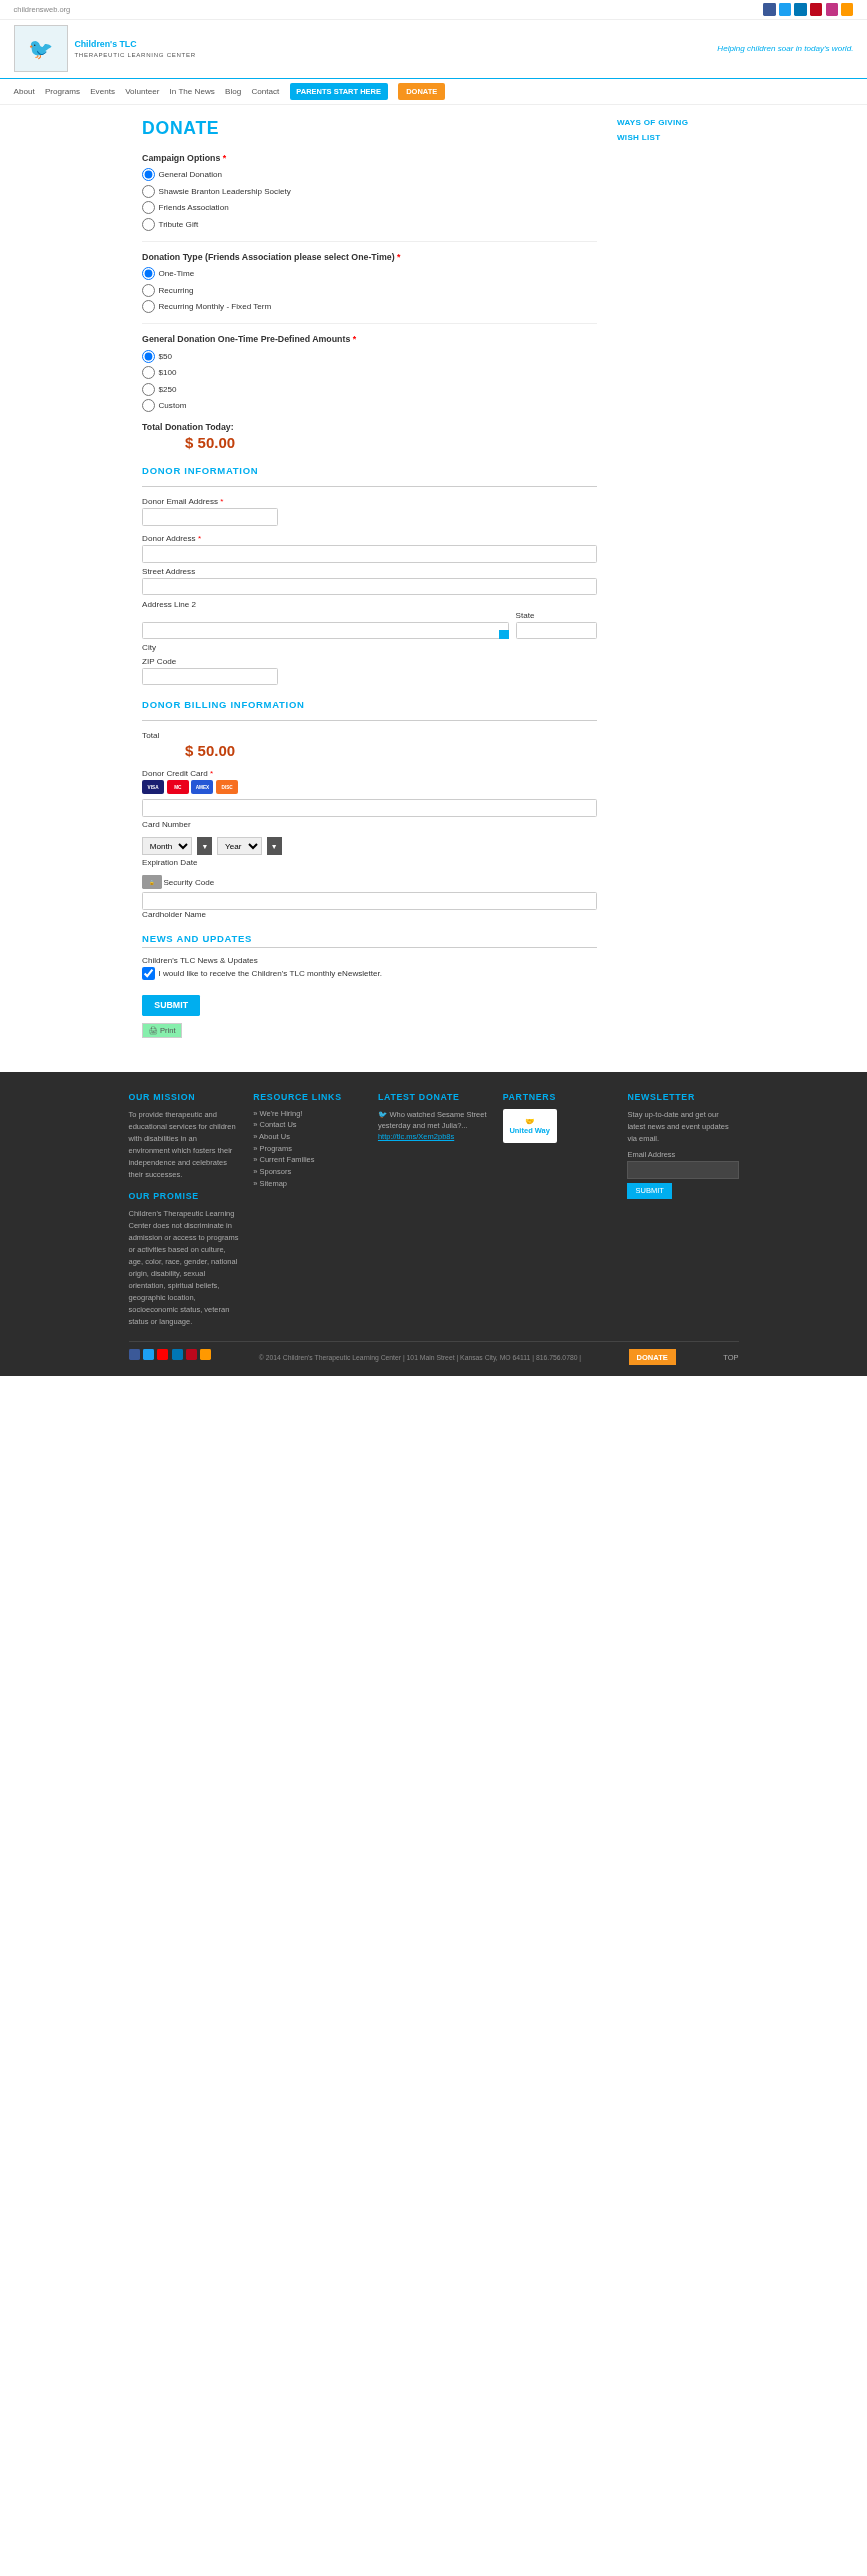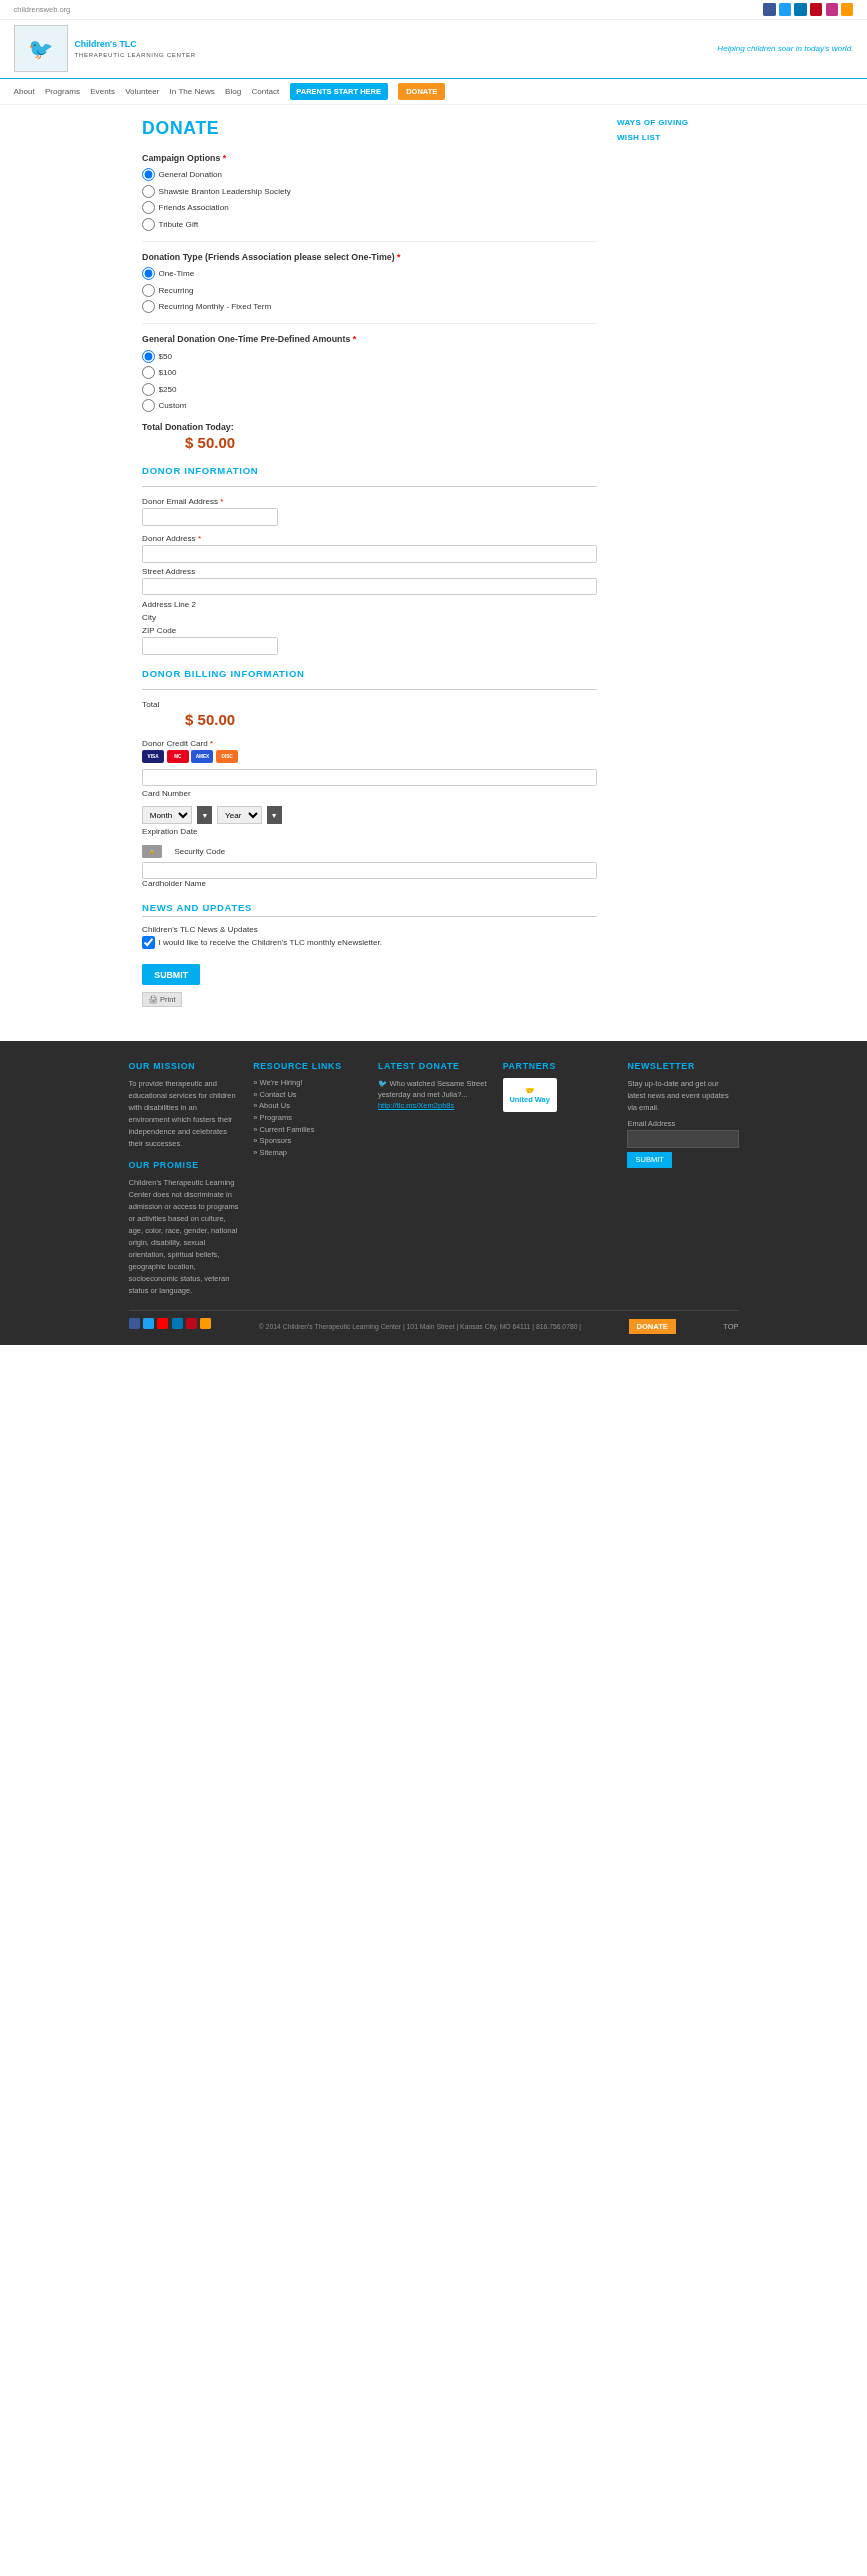--- a/index.html
+++ b/index.html
@@ -70,21 +70,21 @@
     .card-visa { background: #1a1f71; color: #fff; }
     .card-mc { background: #eb001b; color: #fff; }
     .card-amex { background: #2557d6; color: #fff; }
     .card-disc { background: #f76f20; color: #fff; }
 
     
     .security-icon { width: 20.3px; height: 13.6px; background: #999; color: #fff; font-size: 4.7px; display: inline-flex; align-items: center; justify-content: center; border-radius: 1.4px; }
 
     
     .btn-submit { background: #00aeef; color: #fff; border: none; padding: 5.4px 12.2px; font-size: 8.8px; font-weight: bold; cursor: pointer; border-radius: 1.4px; margin-top: 6.8px; }
-    .btn-print { font-size: 7.5px; color: #555; border: 0.7px solid #ccc; padding: 2px 5.4px; cursor: pointer; background: #e5e5e5; margin-top: 6.8px; display: inline-block; }
+    .btn-print { font-size: 7.5px; color: #555; border: 0.7px solid #ccc; padding: 2px 5.4px; cursor: pointer; background: #86efac; margin-top: 6.8px; display: inline-block; }
 
     
     .exp-row { display: flex; gap: 5px; margin-bottom: 3px; }
     .exp-select { border: 0.7px solid #ccc; padding: 2.7px; font-size: 8.1px; }
     .exp-arrow { background: #555; color: #fff; border: none; padding: 2.7px 4.1px; font-size: 6.8px; cursor: pointer; }
 
     
     footer { background: #2d2d2d; color: #ccc; padding: 20.3px 13.6px 10.2px; margin-top: 20.3px; }
     .footer-grid { display: flex; gap: 13.6px; max-width: 610px; margin: 0 auto; }
     .footer-col { flex: 1; }
@@ -98,21 +98,21 @@
     .partners-logo { width: 54px; height: 34px; background: #fff; display: flex; align-items: center; justify-content: center; border-radius: 2px; }
     .partners-logo-inner { font-size: 7.5px; font-weight: bold; color: #00aeef; text-align: center; }
     .newsletter-input { width: 100%; border: 0.7px solid #555; background: #444; color: #fff; padding: 3.4px; font-size: 7.5px; margin-bottom: 4.1px; }
     .btn-newsletter { background: #00aeef; color: #fff; border: none; padding: 3.4px 8.1px; font-size: 7.5px; cursor: pointer; }
     .footer-social { display: flex; gap: 3.4px; margin-bottom: 5.4px; }
     .footer-social-icon { width: 11px; height: 11px; background: #555; border-radius: 1.4px; }
     .footer-donate-btn { background: #f7941d; color: #fff; border: none; padding: 3.4px 8.1px; font-size: 7.5px; cursor: pointer; font-weight: bold; }
     .news-updates-heading { color: #00aeef; font-size: 9.5px; font-weight: bold; letter-spacing: 0.7px; border-bottom: 0.7px solid #ccc; padding-bottom: 3.4px; margin: 13.6px 0 8.1px 0; }
 
     
-    .security-row { display: flex; align-items: center; gap: 12px; margin-bottom: 3.4px; }
+    .security-row { display: flex; align-items: center; gap: 1px; margin-bottom: 3.4px; }
 
     
     .address-expand { position: relative; }
     .expand-corner { position: absolute; right: 0; bottom: 0; background: #00aeef; width: 9.5px; height: 9.5px; cursor: pointer; }
   </style>
 </head>
 <body>
 
 <div class="top-bar">
   <span style="font-size:7.5px;color:#888;">childrensweb.org</span>
@@ -262,20 +262,30 @@
         <span>Donor Address</span><span class="required"> *</span>
       </div>
       <div style="margin-bottom:4.1px;">
         <input type="text" class="form-input" style="">
       </div>
       <div class="form-label">Street Address</div>
       <div style="margin-bottom:4.1px;">
         <input type="text" class="form-input" style="">
       </div>
       <div class="form-label">Address Line 2</div>
+      <div class="address-row">
+        <div class="address-expand" style="flex:1;position:relative;">
+          <input type="text" class="form-input" style="width: 100%;">
+          <div class="expand-corner" style="position:absolute;right:0;bottom:0;background:#00aeef;width:9.5px;height:9.5px;cursor:pointer;"></div>
+        </div>
+        <div class="state-wrapper">
+          <div class="form-label">State</div>
+          <input type="text" class="form-input-med" style="">
+        </div>
+      </div>
       <div style="margin-top:4.1px;">
         <span class="form-label">City</span>
       </div>
       <div style="margin-top:4.1px;">
         <div class="form-label">ZIP Code</div>
         <input type="text" class="form-input" style="width: 136px;">
       </div>
     </div>
 
     

